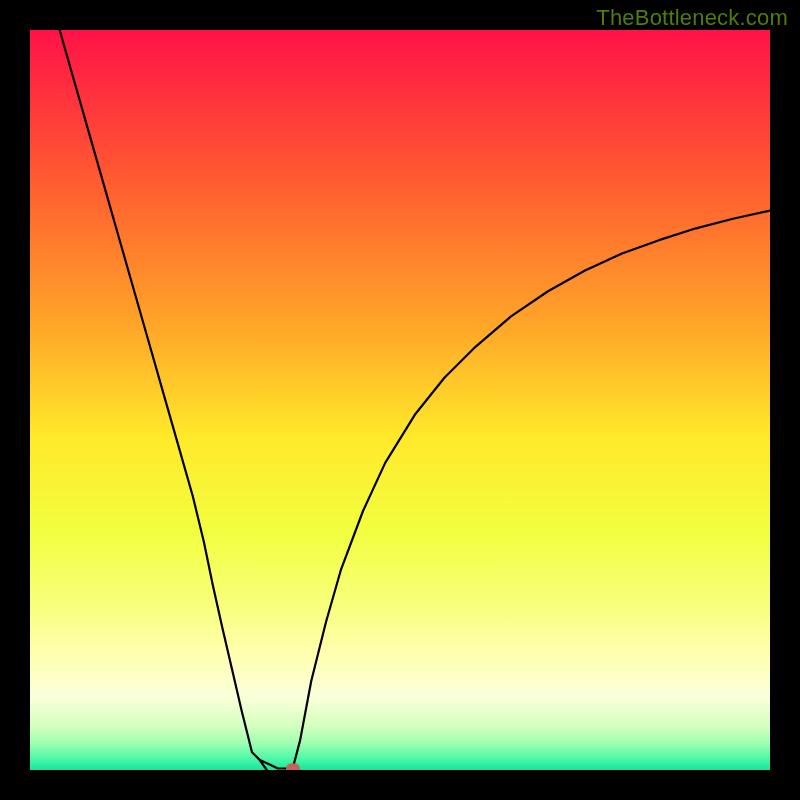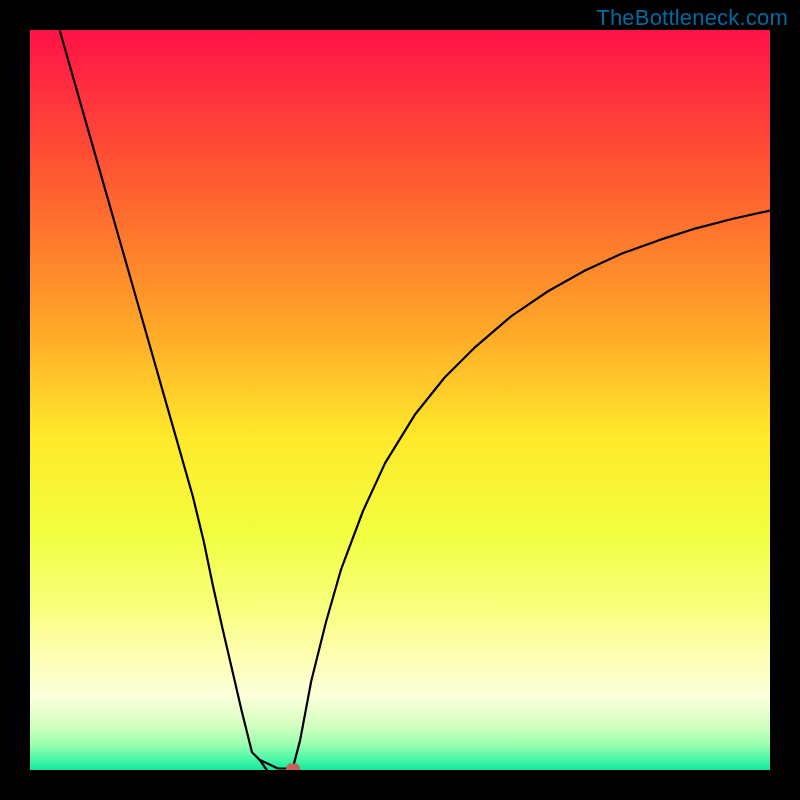--- a/index.html
+++ b/index.html
@@ -55,21 +55,21 @@
     height: 11px;
     border-radius: 5px;
     transform: translate(-50%, -50%);
     z-index: 5;
   }
 </style>
 </head>
 <body>
 
 <div class="outer">
-  <div class="watermark" style="color: #0369a1;">TheBottleneck.com</div>
+  <div class="watermark" style="color: #4d7c0f;">TheBottleneck.com</div>
 
   <div class="plot-frame">
     <div class="plot-inner">
       <svg class="chart" viewBox="0 0 740 740" preserveAspectRatio="none">
         <defs>
           <linearGradient id="bg-grad" x1="0" y1="0" x2="0" y2="1">
               <stop offset="0%" stop-color="#ff1247"></stop>
               <stop offset="20%" stop-color="#ff5a31"></stop>
               <stop offset="40%" stop-color="#ffa628"></stop>
               <stop offset="55.00000000000001%" stop-color="#ffe92a"></stop>

